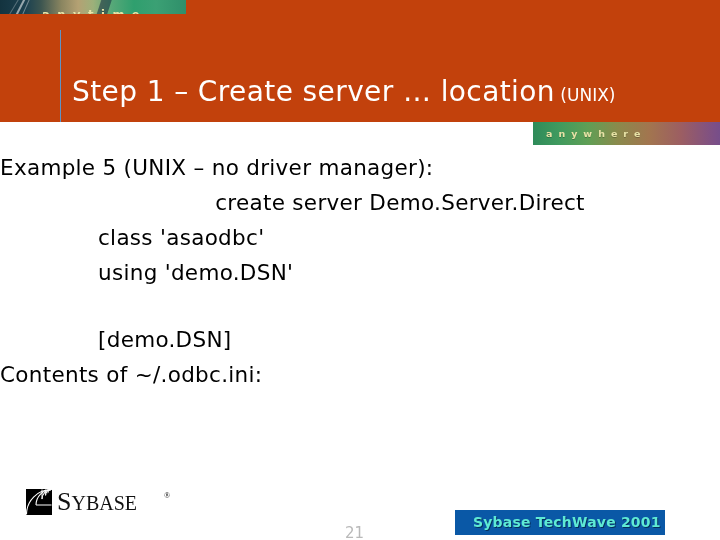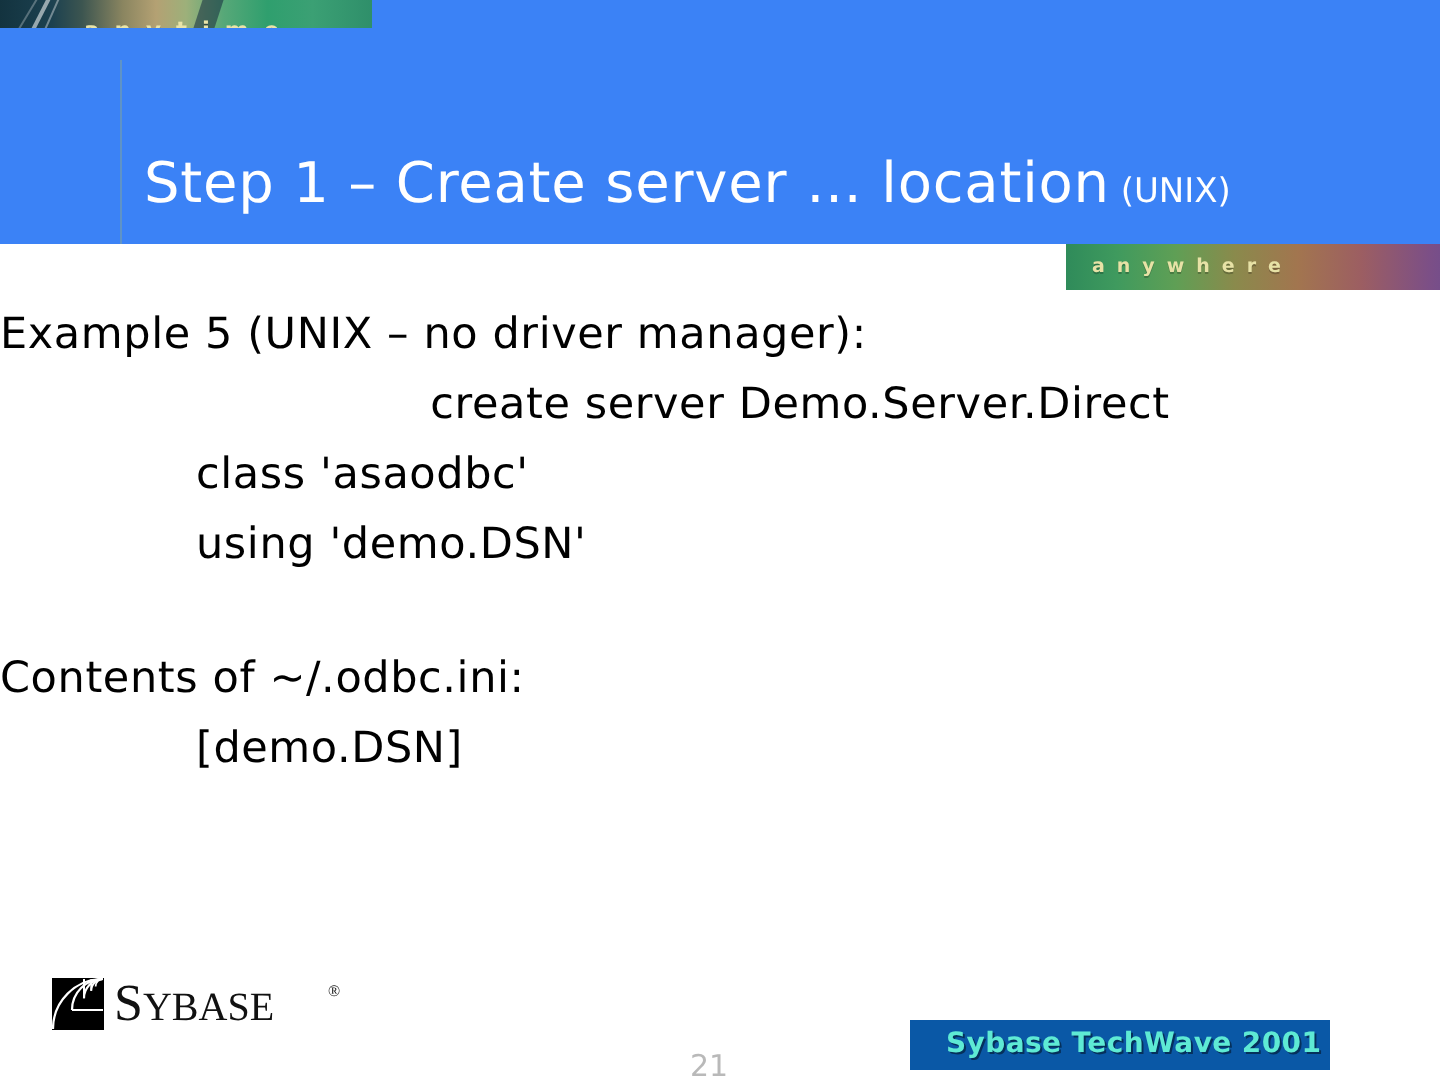--- a/index.html
+++ b/index.html
@@ -16,21 +16,21 @@
     background: #ffffff;
   }
 
   
   #header-band {
     position: absolute;
     left: 0;
     top: 0;
     width: 720px;
     height: 122px;
-    background: #3b82f6;
+    background: #c2410c;
   }
   
   #header-rule {
     position: absolute;
     left: 60px;
     top: 30px;
     width: 1px;
     height: 92px;
     background: #5f93c6;
   }
@@ -265,22 +265,22 @@
   <div>
     <div class="body-line lvl0">Example 5 (UNIX – no driver manager):</div>
     <div class="body-line lvl1">create server Demo.Server.Direct</div>
     <div class="body-line lvl2">class 'asaodbc'</div>
     <div class="body-line lvl2">using 'demo.DSN'</div>
   </div>
 
   <div class="spacer-line"></div>
 
   <div>
+    <div class="body-line lvl2">[demo.DSN]</div>
     <div class="body-line lvl0">Contents of ~/.odbc.ini:</div>
-    <div class="body-line lvl2">[demo.DSN]</div>
   </div>
 
 </div>
 
 <div id="sybase-logo">
   <svg id="sybase-mark" viewBox="0 0 26 26">
     <rect x="0" y="0" width="26" height="26" fill="#000000"></rect>
     <path d="M 25 1 A 24 24 0 0 0 1 25 L 25 25 Z" fill="#000000"></path>
     <path d="M 25.5 0.5 A 25 25 0 0 0 0.5 25.5" fill="none" stroke="#ffffff" stroke-width="1.1"></path>
     <path d="M 25.5 0.5 A 15.5 15.5 0 0 0 10 16" fill="none" stroke="#ffffff" stroke-width="1.1"></path>

